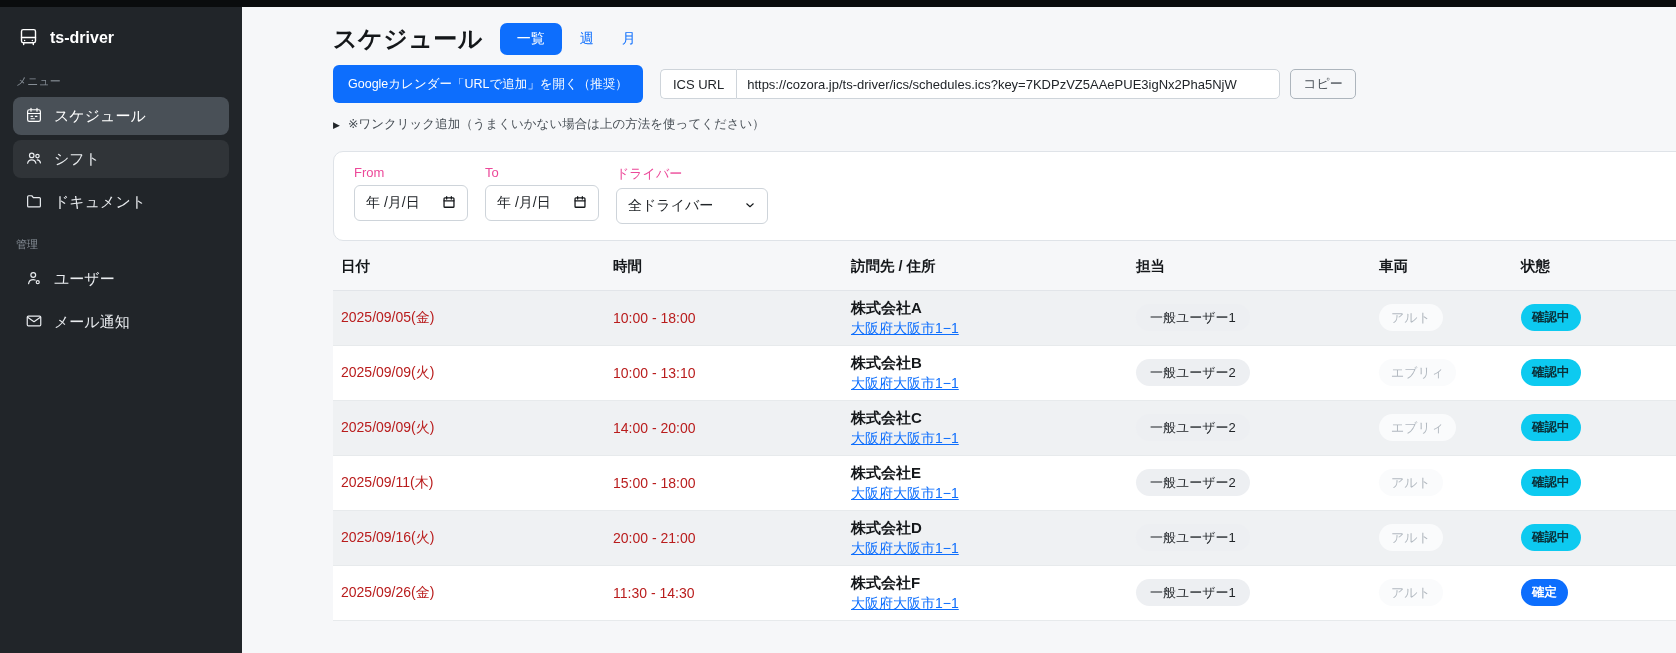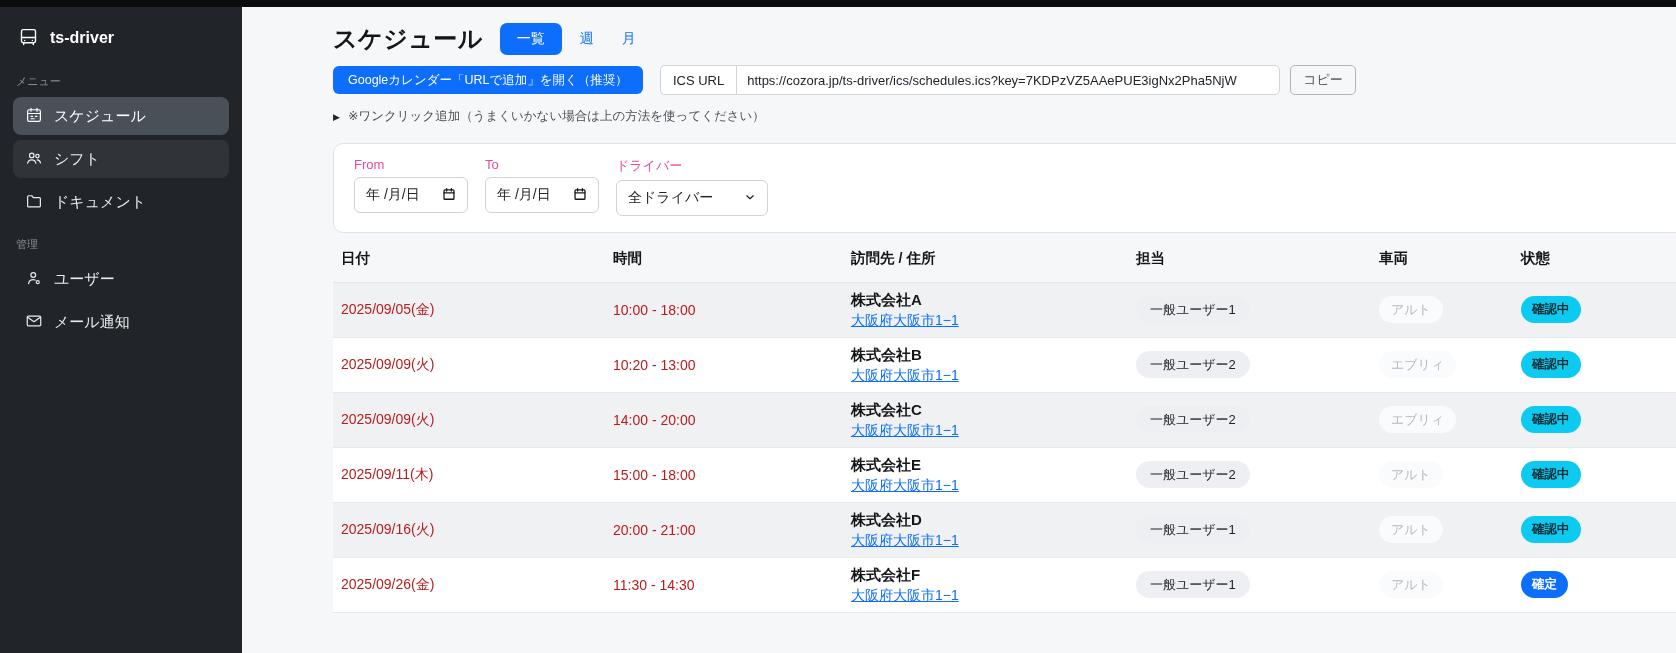--- a/index.html
+++ b/index.html
@@ -22,21 +22,21 @@
   
   .main { flex:1; padding:16px 0 0 91px; overflow:hidden; }
 
   .title-row { display:flex; align-items:center; gap:17px; }
   .page-title { font-size:24px; font-weight:700; letter-spacing:.5px; }
   .tabs { display:flex; align-items:center; gap:8px; }
   .tab { font-size:14px; color:#0d6efd; padding:6px 10px; cursor:pointer; }
   .tab.active { background:#0d6efd; color:#fff; border-radius:7px; padding:7px 17px; }
 
   .ics-row { display:flex; align-items:center; margin-top:10px; }
-  .google-btn { background:#0d6efd; color:#fff; font-size:12.5px; border:none; border-radius:6px; height:28px; padding:0 15px; cursor:pointer; font-family:inherit; }
+  .google-btn { background:#0d6efd; color:#fff; font-size:12.5px; border:none; border-radius:6px; height:38px; padding:0 15px; cursor:pointer; font-family:inherit; }
   .ics-group { display:flex; margin-left:17px; height:30px; }
   .ics-label { border:1px solid #ced4da; border-right:none; border-radius:5px 0 0 5px; display:flex; align-items:center; padding:0 12px; font-size:13px; background:#fff; color:#212529; }
   .ics-input { border:1px solid #ced4da; border-radius:0 5px 5px 0; width:544px; font-size:13px; padding:0 10px; color:#212529; background:#fff; display:flex; align-items:center; white-space:nowrap; overflow:hidden; }
   .copy-btn { margin-left:10px; height:30px; border:1px solid #adb5bd; border-radius:5px; background:transparent; color:#495057; font-size:13px; padding:0 12px; cursor:pointer; font-family:inherit; }
 
   .oneclick { margin-top:13px; font-size:12.5px; color:#495057; display:flex; align-items:center; gap:8px; }
   .tri { font-size:9px; color:#212529; }
 
   .filter-card { margin-top:18px; background:#fff; border:1px solid #dfe3e8; border-radius:10px; padding:13px 16px 16px; width:calc(100% + 20px); display:flex; gap:17px; }
   .field { display:flex; flex-direction:column; }
@@ -232,21 +232,21 @@
           <div class="company">株式会社A</div>
           <a class="addr">大阪府大阪市1−1</a>
         </td>
         <td><span class="pill pill-assignee">一般ユーザー1</span></td>
         <td><span class="pill pill-vehicle">アルト</span></td>
         <td><span class="badge badge-info">確認中</span></td>
       </tr>
 
       <tr>
         <td><span class="cell-text">2025/09/09(火)</span></td>
-        <td><span class="cell-text">10:20 - 13:00</span></td>
+        <td><span class="cell-text">10:00 - 13:10</span></td>
         <td>
           <div class="company">株式会社B</div>
           <a class="addr">大阪府大阪市1−1</a>
         </td>
         <td><span class="pill pill-assignee">一般ユーザー2</span></td>
         <td><span class="pill pill-vehicle">エブリィ</span></td>
         <td><span class="badge badge-info">確認中</span></td>
       </tr>
 
       <tr>

